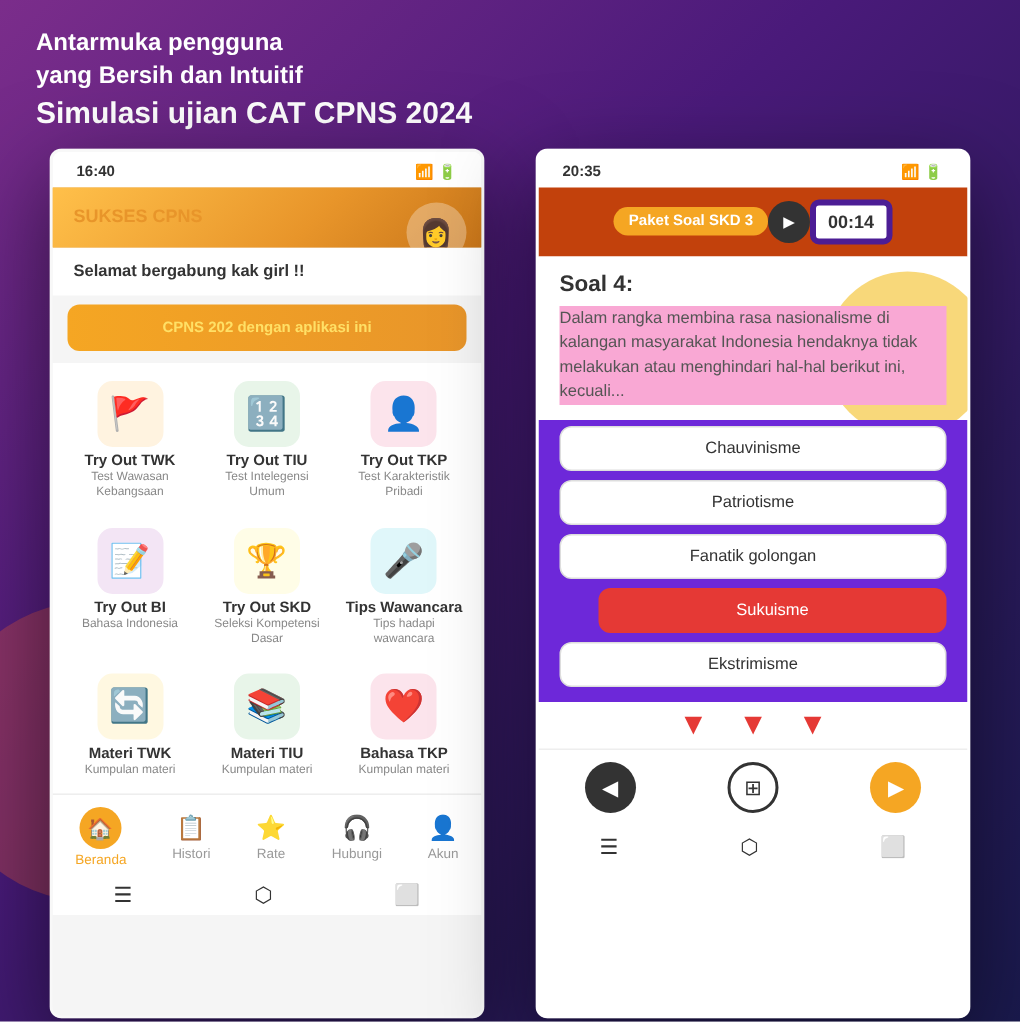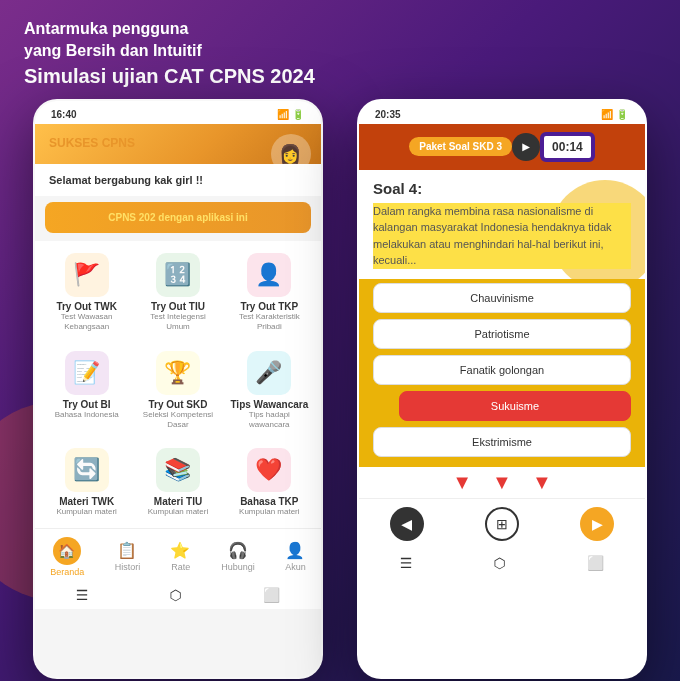--- a/index.html
+++ b/index.html
@@ -55,21 +55,21 @@
       flex: 1;
       position: relative;
       z-index: 10;
     }
 
     
     .phone {
       width: 290px;
       height: 580px;
       background: #f5f5f5;
-      border-radius: 24px;
+      border-radius: 8px;
       overflow: hidden;
       box-shadow: 0 20px 60px rgba(0,0,0,0.5);
       border: 2px solid rgba(255,255,255,0.3);
       position: relative;
       flex-shrink: 0;
     }
 
     
     .status-bar {
       display: flex;
@@ -277,27 +277,27 @@
     .question-num {
       font-size: 15px;
       font-weight: 800;
       color: #333;
       margin-bottom: 6px;
     }
     .question-text {
       font-size: 11px;
       color: #555;
       line-height: 1.5;
-      background: #fde047;
+      background: #f9a8d4;
     }
 
     
     .answers {
       padding: 4px 14px;
-      background: #eab308;
+      background: #6d28d9;
       position: relative;
       z-index: 2;
     }
 
     .answer-option {
       background: white;
       border: 1px solid #ddd;
       border-radius: 8px;
       padding: 8px 12px;
       margin-bottom: 6px;

